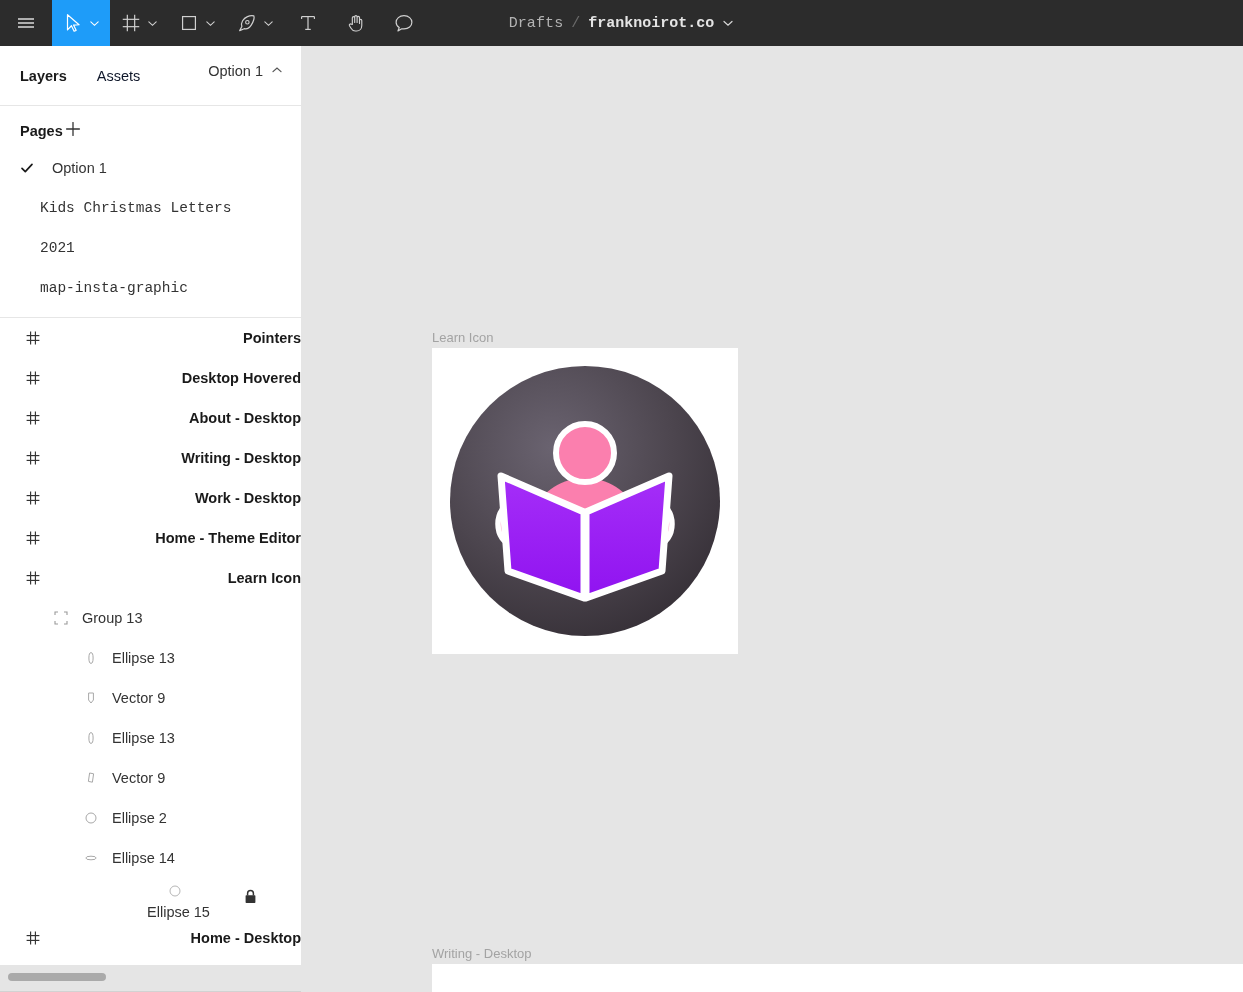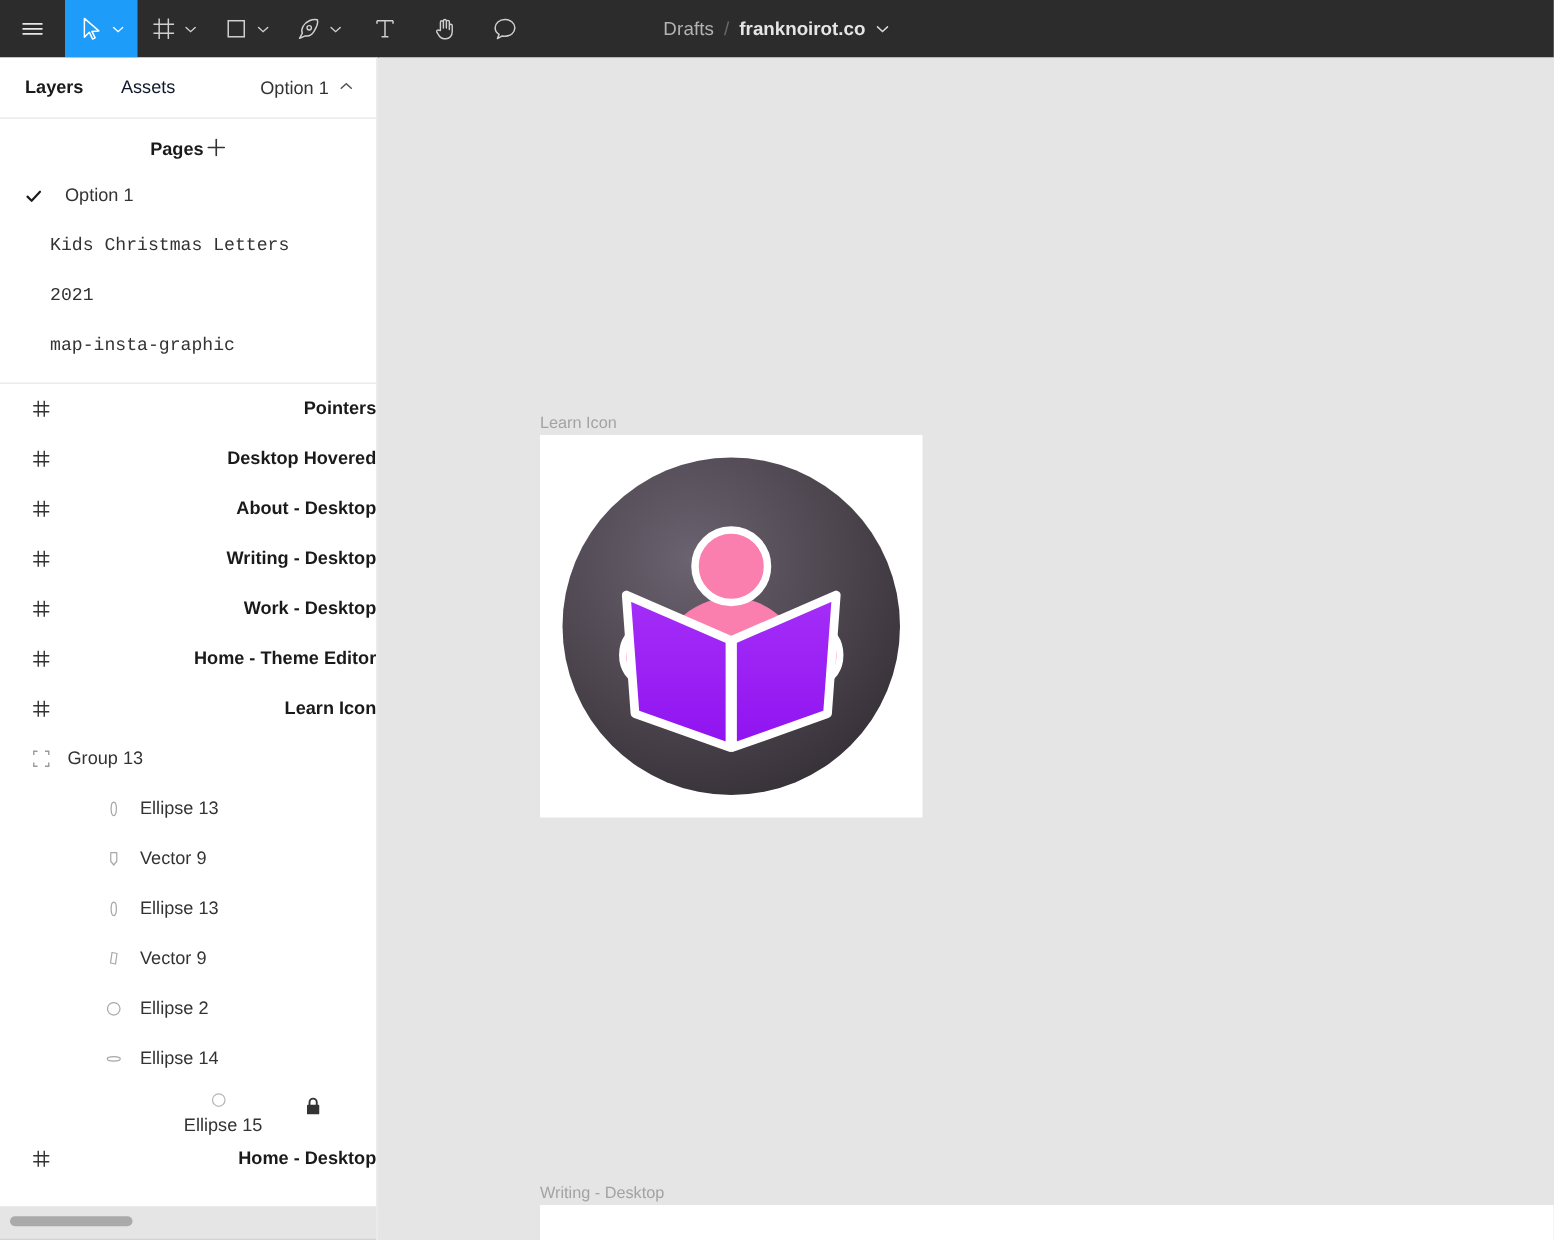--- a/index.html
+++ b/index.html
@@ -8,21 +8,21 @@
     overflow: hidden;
     font-family: "Liberation Sans", sans-serif;
     background: #e5e5e5;
   }
 
   
   #toolbar {
     position: absolute; top: 0; left: 0;
     width: 1243px; height: 46px;
     background: #2c2c2c;
-    display: flex; align-items: stretch;
+    display: flex; align-items: stretch; font-family: Liberation Mono, monospace;
   }
   .tool {
     display: flex; align-items: center; justify-content: center;
     height: 46px;
     cursor: default;
     position: relative;
   }
   .tool.menu { width: 52px; }
   .tool.single { width: 48px; }
   .tool.withcaret { width: 58px; gap: 5px; }
@@ -49,21 +49,21 @@
 
   
   #left-panel {
     position: absolute; top: 46px; left: 0;
     width: 302px; height: 946px;
     background: #ffffff;
     border-right: 1px solid #e5e5e5;
     overflow: hidden;
   }
   #panel-tabs {
-    height: 49px;
+    height: 60px;
     display: flex; align-items: center;
     padding-left: 20px;
     border-bottom: 1px solid #e6e6e6;
     position: relative;
   }
   .panel-tab {
     font-size: 14.5px;
     margin-right: 30px;
   }
   .panel-tab.active { color: #1a1a1a; font-weight: bold; }
@@ -72,21 +72,21 @@
     position: absolute; right: 18px; top: 0; height: 50px;
     display: flex; align-items: center; gap: 8px;
     font-size: 14.5px; color: #333;
   }
 
   
   #pages-section { padding-top: 8px; }
   #pages-header {
     height: 34px; display: flex; align-items: center;
     padding: 0 18px 0 20px;
-    justify-content: center;
+    justify-content: flex-start;
   }
   #pages-title { font-size: 14.5px; font-weight: bold; color: #1a1a1a; }
   .page-row {
     height: 40px; display: flex; align-items: center;
     padding-left: 20px; font-size: 14.5px; color: #333;
   }
   .page-check { width: 32px; display:flex; align-items:center; }
   .page-label { margin-left: 0px; }
   .page-row.indent .page-label { margin-left: 20px; font-family: Liberation Mono, monospace; }
 
@@ -103,21 +103,21 @@
   }
   .layer-icon {
     width: 26px; display: flex; align-items: center; justify-content: center;
     flex: 0 0 26px;
   }
   .layer-label { white-space: nowrap; }
   .layer-row.frame .layer-label { color: #1a1a1a; font-weight: bold; }
   .layer-row.lvl0 { padding-left: 20px; justify-content: space-between; }
   .layer-row.lvl1 { padding-left: 48px; flex-direction: column; }
   .layer-row.lvl2 { padding-left: 78px; }
-  .layer-row.lvl1b { padding-left: 20px; }
+  .layer-row.lvl1b { padding-left: 48px; }
   .layer-label { margin-left: 8px; }
   .lock-icon { position: absolute; right: 44px; top: 50%; transform: translateY(-50%); }
 
   
   #canvas {
     position: absolute; top: 46px; left: 303px;
     width: 940px; height: 946px;
     background: #e5e5e5;
     overflow: hidden;
   }

